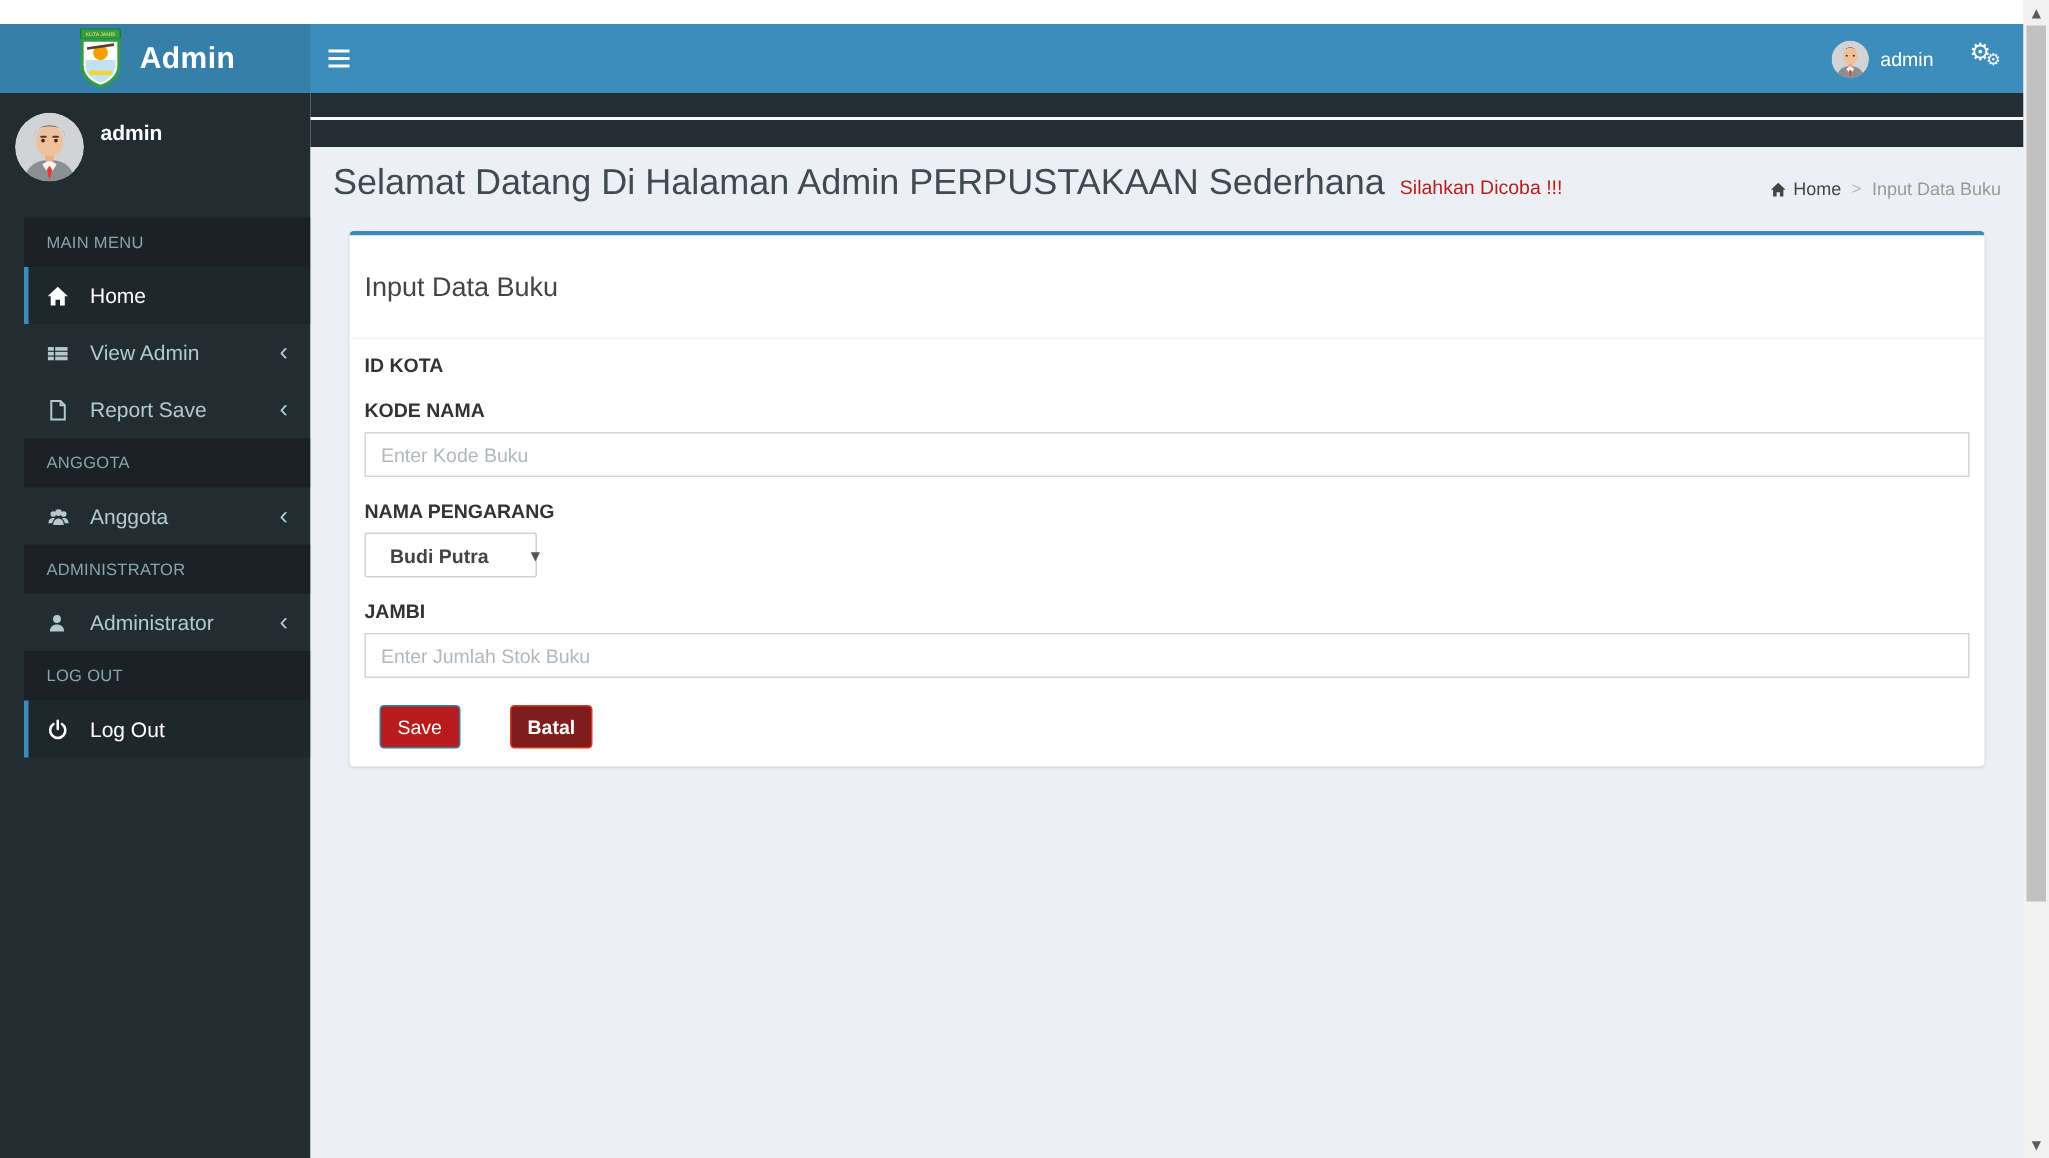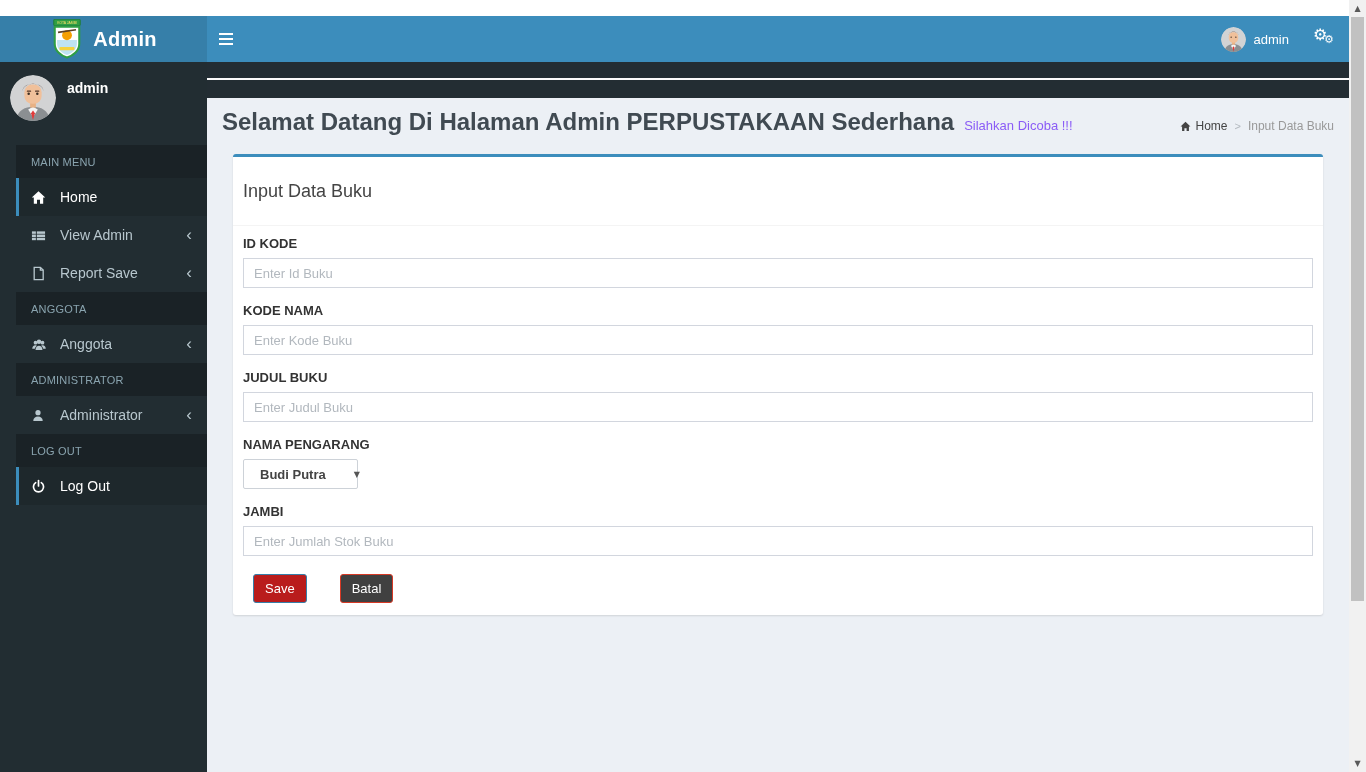--- a/index.html
+++ b/index.html
@@ -40,42 +40,42 @@
   .menu-item .chev { margin-left:auto; font-size:17px; line-height:1; color:#b8c7ce; margin-top:-2px; }
   .menu-item.active { background:#1e282c; color:#ffffff; border-left-color:#3c8dbc; }
 
   
   .dark-strip { position:absolute; left:207px; right:17px; top:62px; height:36px; background:#232d33; }
   .dark-strip .wline { position:absolute; left:0; right:0; top:16px; height:2px; background:#fbfbfb; }
 
   
   .content { position:absolute; left:207px; right:17px; top:98px; bottom:0; background:#ecf0f5; padding:10px 15px 0 15px; }
   .content-header { position:relative; height:38px; }
-  .page-title { display:inline; font-size:24px; font-weight:700; color:#404a52; }
-  .page-subtitle { font-size:13px; color:#8b5cf6; margin-left:10px; }
+  .page-title { display:inline; font-size:24px; font-weight:400; color:#404a52; }
+  .page-subtitle { font-size:13px; color:#b91c1c; margin-left:10px; }
   .breadcrumb { position:absolute; right:0; top:11px; display:flex; align-items:center; gap:7px; font-size:12px; }
   .breadcrumb a { color:#444; text-decoration:none; display:flex; align-items:center; gap:4px; cursor:pointer; }
   .breadcrumb .sep { color:#b3b9bf; font-size:11px; }
   .breadcrumb .current { color:#999; }
 
   .box { margin:8px 11px 0 11px; background:#fff; border-top:3px solid #3c8dbc; border-radius:3px; box-shadow:0 1px 2px rgba(0,0,0,.12); }
   .box-header { padding:22px 10px; border-bottom:1px solid #f4f4f4; }
   .box-title { font-size:18px; font-weight:400; color:#444; line-height:24px; }
   .box-body { padding:10px 10px 12px 10px; }
   .form-group { margin-bottom:15px; }
   .form-group label { display:block; font-size:13px; font-weight:bold; color:#333; margin-bottom:7px; line-height:15px; }
   .form-control { width:100%; height:30px; border:1px solid #d2d6de; border-radius:0; padding:0 10px; font-size:13px; color:#555; font-family:"Liberation Sans",sans-serif; outline:none; background:#fff; }
   .form-control::placeholder { color:#b2b8be; }
   .select-wrap { position:relative; width:126px; }
   .select-wrap select { width:115px; height:30px; border:1px solid #cdd2d8; background:#fff; font-size:13px; font-weight:bold; color:#444; padding:0 22px 0 16px; appearance:none; -webkit-appearance:none; border-radius:2px; font-family:"Liberation Sans",sans-serif; outline:none; cursor:pointer; }
   .select-wrap .sel-arrow { position:absolute; right:9px; top:11px; font-size:8px; color:#555; pointer-events:none; font-family:"DejaVu Sans",sans-serif; }
   .btn-row { margin-top:18px; display:flex; }
   .btn { display:inline-block; padding:6px 11px; font-size:13px; color:#fff; border-radius:3px; border:1px solid transparent; cursor:pointer; font-family:"Liberation Sans",sans-serif; line-height:15px; }
   .btn-save { background:#b91c1c; border-color:#367fa9; margin-left:10px; }
-  .btn-batal { background:#404040; border-color:#d73925; margin-left:33px; }
+  .btn-batal { background:#7f1d1d; border-color:#d73925; margin-left:33px;font-weight:bold; }
 
   
   .scrollbar { position:absolute; right:0; top:0; width:17px; height:772px; background:#f1f1f1; }
   .sb-btn { position:absolute; left:0; width:17px; height:17px; display:flex; align-items:center; justify-content:center; color:#5a5a5a; font-size:8px; cursor:pointer; font-family:"DejaVu Sans",sans-serif; }
   .sb-up { top:0; }
   .sb-down { bottom:0; }
   .sb-thumb { position:absolute; left:2px; width:13px; top:17px; height:584px; background:#c1c1c1; cursor:pointer; }
 
   svg { display:block; }
 </style>
@@ -256,33 +256,28 @@
       </div>
     </div>
 
     <div class="box">
       <div class="box-header">
         <span class="box-title">Input Data Buku</span>
       </div>
       <div class="box-body">
 
         <div class="form-group">
-          <label>ID KODE</label>
-          <input class="form-control" type="text" placeholder="Enter Id Buku" style="">
+          <label>ID KOTA</label>
         </div>
 
         <div class="form-group">
           <label>KODE NAMA</label>
           <input class="form-control" type="text" placeholder="Enter Kode Buku" style="">
         </div>
 
-        <div class="form-group">
-          <label>JUDUL BUKU</label>
-          <input class="form-control" type="text" placeholder="Enter Judul Buku" style="">
-        </div>
 
         <div class="form-group">
           <label>NAMA PENGARANG</label>
           <div class="select-wrap">
             <select>
               <option>Budi Putra</option>
             </select>
             <span class="sel-arrow">▼</span>
           </div>
         </div>

